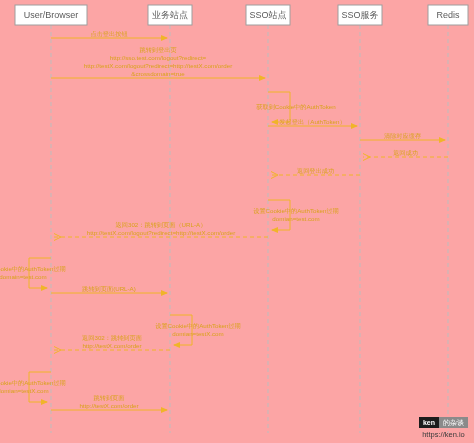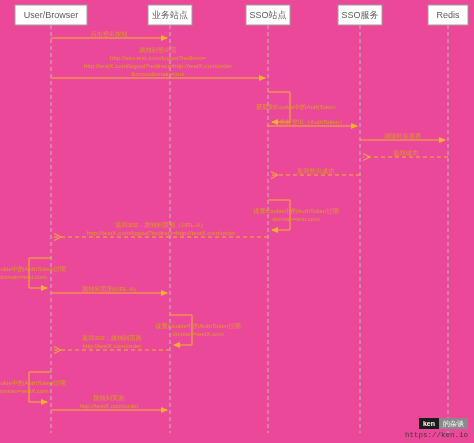--- a/index.html
+++ b/index.html
@@ -8,21 +8,21 @@
     padding: 0;
     background: #ffffff;
   }
   body {
     font-family: "Liberation Sans", "DejaVu Sans", sans-serif;
   }
   #diagram-root {
     position: relative;
     width: 474px;
     height: 443px;
-    background: #ec4899;
+    background: #fca5a5;
     overflow: hidden;
   }
   svg#seq-svg {
     position: absolute;
     left: 0;
     top: 0;
     width: 474px;
     height: 443px;
   }
   .actor-box {
@@ -167,15 +167,15 @@
         <rect x="428" y="5" width="40" height="20" class="actor-box"></rect>
         <text x="448" y="15.5" class="actor-label">Redis</text>
       </g>
   </svg>
 
   <div id="watermark" style="position:absolute; right:6px; bottom:4px; text-align:center;">
     <div style="display:flex; align-items:stretch; justify-content:flex-end; height:11px;">
       <span style="background:#1c1c1c;color:#fff;font-size:7px;line-height:11px;padding:0 4px;font-weight:bold;font-family:'Liberation Sans',sans-serif;">ken</span>
       <span style="background:#8a8a8a;color:#fff;font-size:7px;line-height:11px;padding:0 4px;font-family:'Liberation Sans',sans-serif;">的杂谈</span>
     </div>
-    <div style="font-size:7.5px;color:#3a3a3a;margin-top:2px;font-family:Liberation Mono, monospace;text-align:center;">https://ken.io</div>
+    <div style="font-size:7.5px;color:#3a3a3a;margin-top:2px;font-family:Liberation Sans, sans-serif;text-align:center;">https://ken.io</div>
   </div>
 </div>
 
 </body></html>

